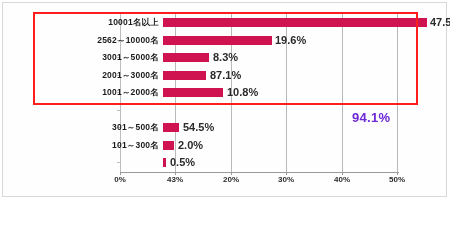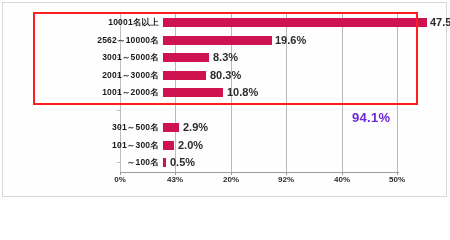--- a/index.html
+++ b/index.html
@@ -214,52 +214,51 @@
 
     <div class="row" style="top:49px">
       <div class="cat-label">3001～5000名</div>
       <div class="bar" style="width:46px"></div>
       <div class="bar-value" style="left:171px">8.3%</div>
     </div>
 
     <div class="row" style="top:66.5px">
       <div class="cat-label">2001～3000名</div>
       <div class="bar" style="width:43px"></div>
-      <div class="bar-value" style="left:168px">80.3%</div>
+      <div class="bar-value" style="left:168px">87.1%</div>
     </div>
 
     <div class="row" style="top:84px">
       <div class="cat-label">1001～2000名</div>
       <div class="bar" style="width:60px"></div>
       <div class="bar-value" style="left:185px">10.8%</div>
     </div>
 
 
     <div class="row" style="top:119px">
       <div class="cat-label">301～500名</div>
       <div class="bar" style="width:16px"></div>
-      <div class="bar-value" style="left:141px">2.9%</div>
+      <div class="bar-value" style="left:141px">54.5%</div>
     </div>
 
     <div class="row" style="top:136.5px">
       <div class="cat-label">101～300名</div>
       <div class="bar" style="width:11px"></div>
       <div class="bar-value" style="left:136px">2.0%</div>
     </div>
 
     <div class="row" style="top:154px">
-      <div class="cat-label">～100名</div>
       <div class="bar" style="width:3px"></div>
       <div class="bar-value" style="left:128px">0.5%</div>
     </div>
 
     <div class="xtick-label" style="left:120px">0%</div>
     <div class="xtick-label" style="left:175px">43%</div>
     <div class="xtick-label" style="left:231px">20%</div>
-    <div class="xtick-label" style="left:286px">92%</div>
+    <div class="xtick-label" style="left:286px">30%</div>
     <div class="xtick-label" style="left:342px">40%</div>
     <div class="xtick-label" style="left:397px">50%</div>
 
   </div>
 
   <div class="highlight-box"></div>
   <div class="highlight-total">94.1%</div>
 
 
 </div>

